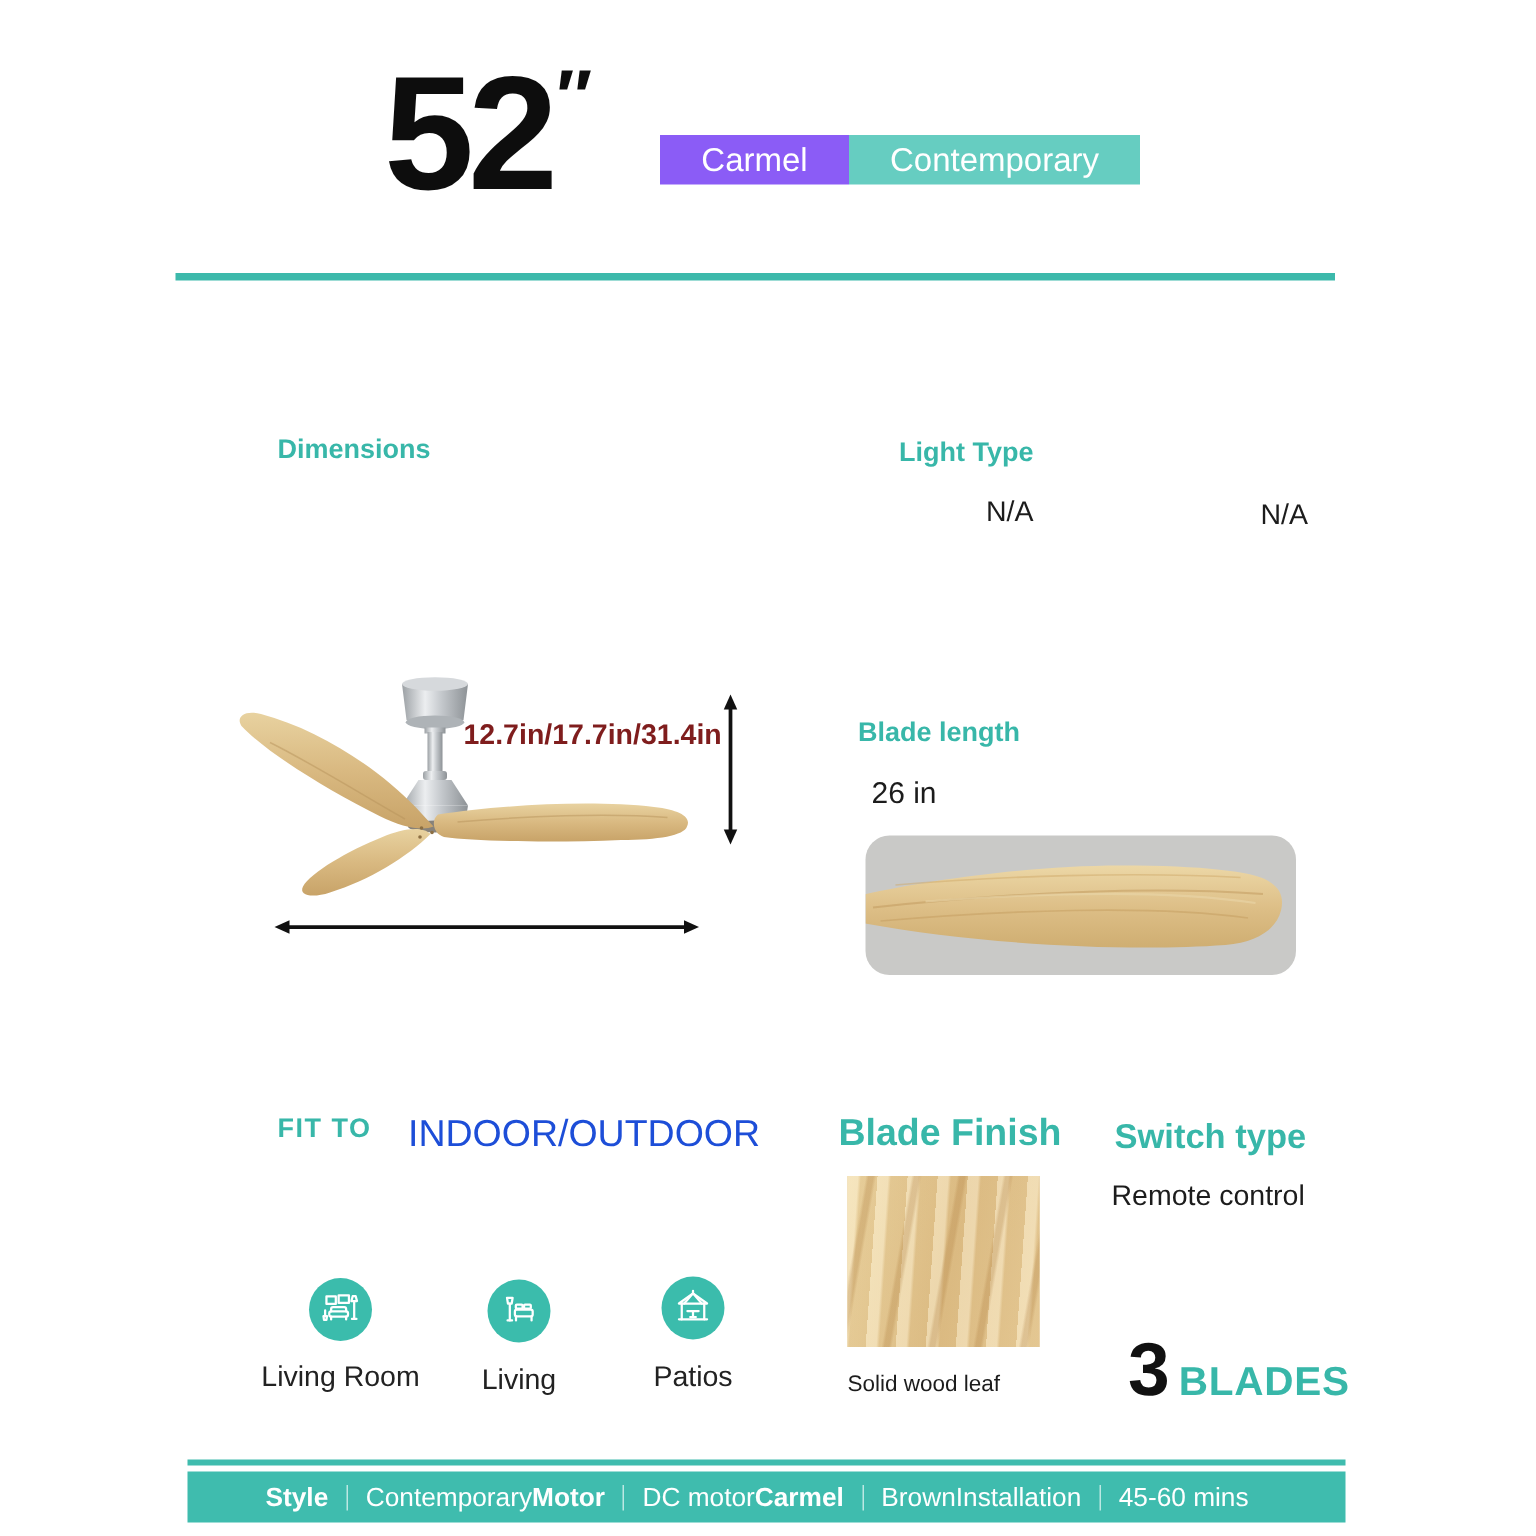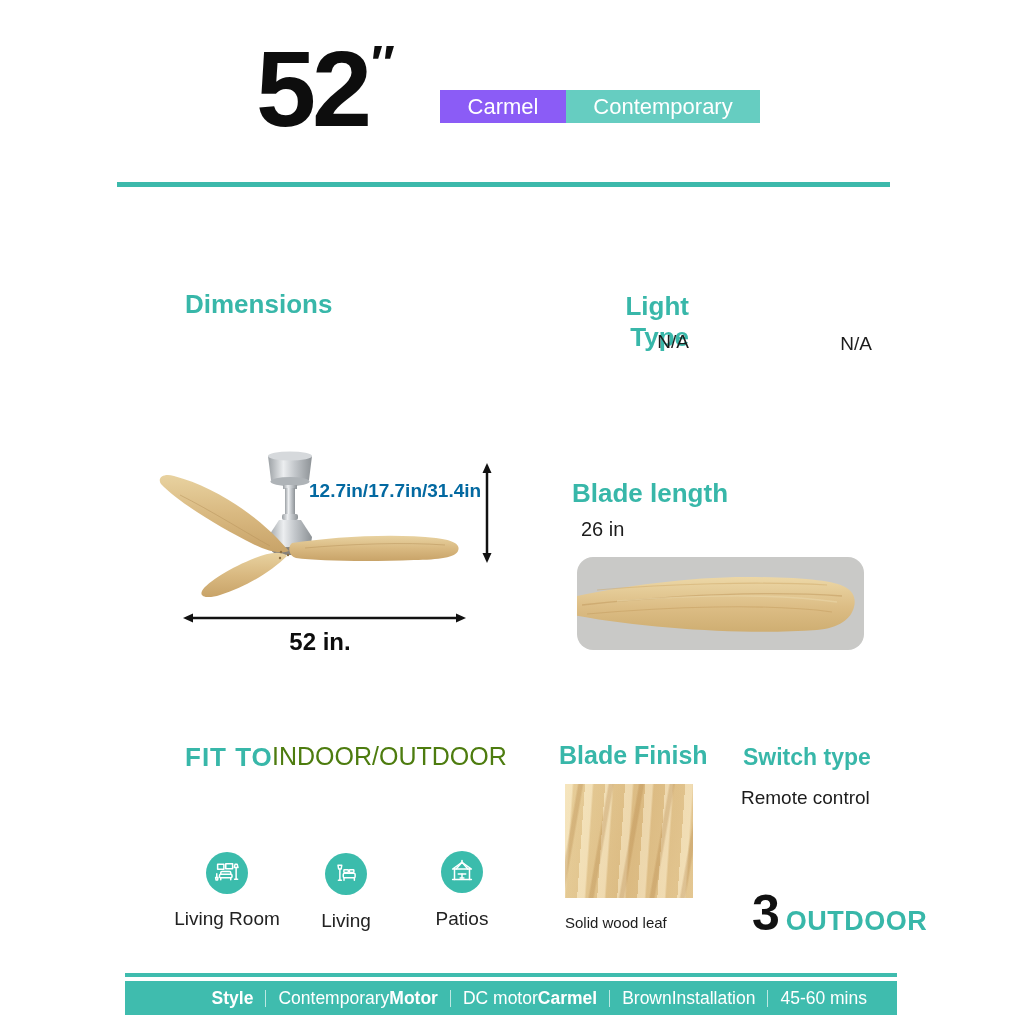--- a/index.html
+++ b/index.html
@@ -10,21 +10,21 @@
   
   .size-big{font-size:108px;font-weight:bold;line-height:.9;letter-spacing:-4px;color:#0d0d0d;}
   .inch-mark{font-size:50px;font-weight:bold;font-style:italic;vertical-align:top;
              display:inline-block;transform:translateY(2px);letter-spacing:0;}
   .badge{display:flex;height:33px;}
   .badge-seg{display:flex;align-items:center;justify-content:center;color:#ffffff;font-size:22px;}
   .badge-seg.dark{background:#8b5cf6;width:126px;}
   .badge-seg.light{background:#66cdc1;width:194px;}
   .divider-line{background:#3cb9ab;height:5px;}
   
-  .h24{font-size:26px;}
+  .h24{font-size:18px;}
   .center{text-align:right;}
   .na{font-size:19px;color:#1c1c1c;}
   
   .gray-panel{width:287px;height:93px;background:#c9c9c7;border-radius:16px;overflow:hidden;}
   
   .wood-square{width:128px;height:114px;background-color:#e3c894;
     background-image:
       repeating-linear-gradient(100deg, rgba(176,128,66,0) 0 12px, rgba(176,128,66,.30) 14px 17px, rgba(176,128,66,0) 19px 30px),
       repeating-linear-gradient(94deg, rgba(255,243,214,.45) 0 7px, rgba(214,176,113,.28) 9px 20px),
       linear-gradient(100deg,#eedaaa,#ddbe88 55%,#e9d09f);}
@@ -33,25 +33,25 @@
   .room-circle{width:42px;height:42px;border-radius:50%;background:#3bbcac;
                display:flex;align-items:center;justify-content:center;}
   .room-label{font-size:19px;color:#222;}
   
   .blades-row{display:flex;align-items:baseline;gap:6px;}
   .blade-count{font-size:50px;font-weight:bold;color:#111;line-height:1;}
   .blade-count-label{font-size:27px;font-weight:bold;color:#38b7a9;letter-spacing:.5px;}
   
   .footer-thin{background:#3fbcae;height:4px;}
   .footer-bar{background:#3fbcae;height:34px;display:flex;align-items:center;
-              justify-content:flex-end;padding:0 30px 0 28px;box-sizing:border-box;color:#fff;}
+              justify-content:flex-start;padding:0 30px 0 52px;box-sizing:border-box;color:#fff;}
   .fgroup{display:flex;align-items:center;gap:12px;font-size:17.5px;white-space:nowrap;}
   .flabel{font-weight:bold;}
   .fsep{width:1px;height:17px;background:rgba(255,255,255,.65);}
-  .dim-label{font-weight:bold;font-size:19px;color:#0369a1;white-space:nowrap;}
+  .dim-label{font-weight:bold;font-size:19px;color:#7f1d1d;white-space:nowrap;}
   .dim-label-big{font-weight:bold;font-size:24px;color:#0d0d0d;}
 </style>
 </head>
 <body>
 
 <div id="page">
 
   <div class="abs" style="left:256px;top:40px;">
     <span class="size-big"><span>52</span><span class="inch-mark">″</span></span>
   </div>
@@ -109,21 +109,20 @@
 
       <line x1="337" y1="31" x2="337" y2="115" stroke="#111" stroke-width="2.5"></line>
       <polygon points="337,23 332.5,33 341.5,33" fill="#111"></polygon>
       <polygon points="337,123 332.5,113 341.5,113" fill="#111"></polygon>
 
       <line x1="41" y1="178" x2="308" y2="178" stroke="#111" stroke-width="2.5"></line>
       <polygon points="33,178 43,173.5 43,182.5" fill="#111"></polygon>
       <polygon points="316,178 306,173.5 306,182.5" fill="#111"></polygon>
     </svg>
     <span class="abs dim-label" style="left:159px;top:40px;">12.7in/17.7in/31.4in</span>
-    <span class="abs dim-label-big" style="left:85px;top:188px;width:170px;text-align:center;">52 in.</span>
   </div>
 
   <div class="abs heading h24" style="left:572px;top:478px;">Blade length</div>
   <div class="abs" style="left:581px;top:518px;font-size:20px;">26 in</div>
   <div class="abs gray-panel" style="left:577px;top:557px;">
     <svg width="287" height="93" viewBox="0 0 287 93">
       <defs>
         <linearGradient id="wood2" x1="0" y1="0" x2="0" y2="1">
           <stop offset="0" stop-color="#ecd7a6"></stop>
             <stop offset=".55" stop-color="#dcbd85"></stop>
@@ -132,21 +131,21 @@
       </defs>
       <path d="M-4,40 C 40,30 110,20 170,20 C 225,20 258,24 268,30 C 277,35 279,42 277,50 C 274,62 262,71 240,73 C 170,78 70,72 -4,58 Z" fill="url(#wood2)"></path>
       <path d="M5,48 C 80,40 180,33 265,39" stroke="#c0985c" stroke-width="1.3" fill="none" opacity=".5"></path>
       <path d="M10,57 C 90,50 190,46 255,55" stroke="#c0985c" stroke-width="1.1" fill="none" opacity=".45"></path>
       <path d="M20,33 C 90,27 180,24 250,28" stroke="#cfa96a" stroke-width="1.1" fill="none" opacity=".5"></path>
       <path d="M40,44 C 120,38 200,36 260,45" stroke="#e9d6a8" stroke-width="1.4" fill="none" opacity=".6"></path>
     </svg>
   </div>
 
   <div class="abs heading h24" style="left:185px;top:742px;letter-spacing:1px;">FIT TO</div>
-  <div class="abs" style="left:272px;top:742px;font-size:25px;color:#4d7c0f;">INDOOR/OUTDOOR</div>
+  <div class="abs" style="left:272px;top:742px;font-size:25px;color:#1d4ed8;">INDOOR/OUTDOOR</div>
 
   <div class="abs" style="left:206px;top:852px;">
     <div class="room-circle">
       <svg width="30" height="30" viewBox="0 0 24 24" fill="none" stroke="#ffffff" stroke-width="1.2" stroke-linecap="round" stroke-linejoin="round">
         <rect x="4.5" y="5" width="5" height="4"></rect>
           <rect x="11" y="4.5" width="5.5" height="4"></rect>
         <path d="M7,13 v-1.3 a1,1 0 0 1 1,-1 h6 a1,1 0 0 1 1,1 V13"></path>
         <rect x="6" y="13" width="10" height="2.8" rx="1"></rect>
         <line x1="7" y1="15.8" x2="7" y2="17.3"></line>
           <line x1="15" y1="15.8" x2="15" y2="17.3"></line>
@@ -195,21 +194,21 @@
 
   <div class="abs heading" style="left:559px;top:741px;font-size:25px;">Blade Finish</div>
   <div class="abs wood-square" style="left:565px;top:784px;"></div>
   <div class="abs caption" style="left:565px;top:914px;">Solid wood leaf</div>
 
   <div class="abs heading" style="left:743px;top:744px;font-size:23px;">Switch type</div>
   <div class="abs" style="left:741px;top:787px;font-size:19px;">Remote control</div>
 
   <div class="abs blades-row" style="left:752px;top:888px;">
     <span class="blade-count">3</span>
-    <span class="blade-count-label">OUTDOOR</span>
+    <span class="blade-count-label">BLADES</span>
   </div>
 
   <div class="abs footer-thin" style="left:125px;top:973px;width:772px;"></div>
   <div class="abs footer-bar" style="left:125px;top:981px;width:772px;">
     <div class="fgroup">
       <span class="flabel">Style</span>
       <span class="fsep"></span>
       <span>Contemporary</span>
     </div>
     <div class="fgroup">

